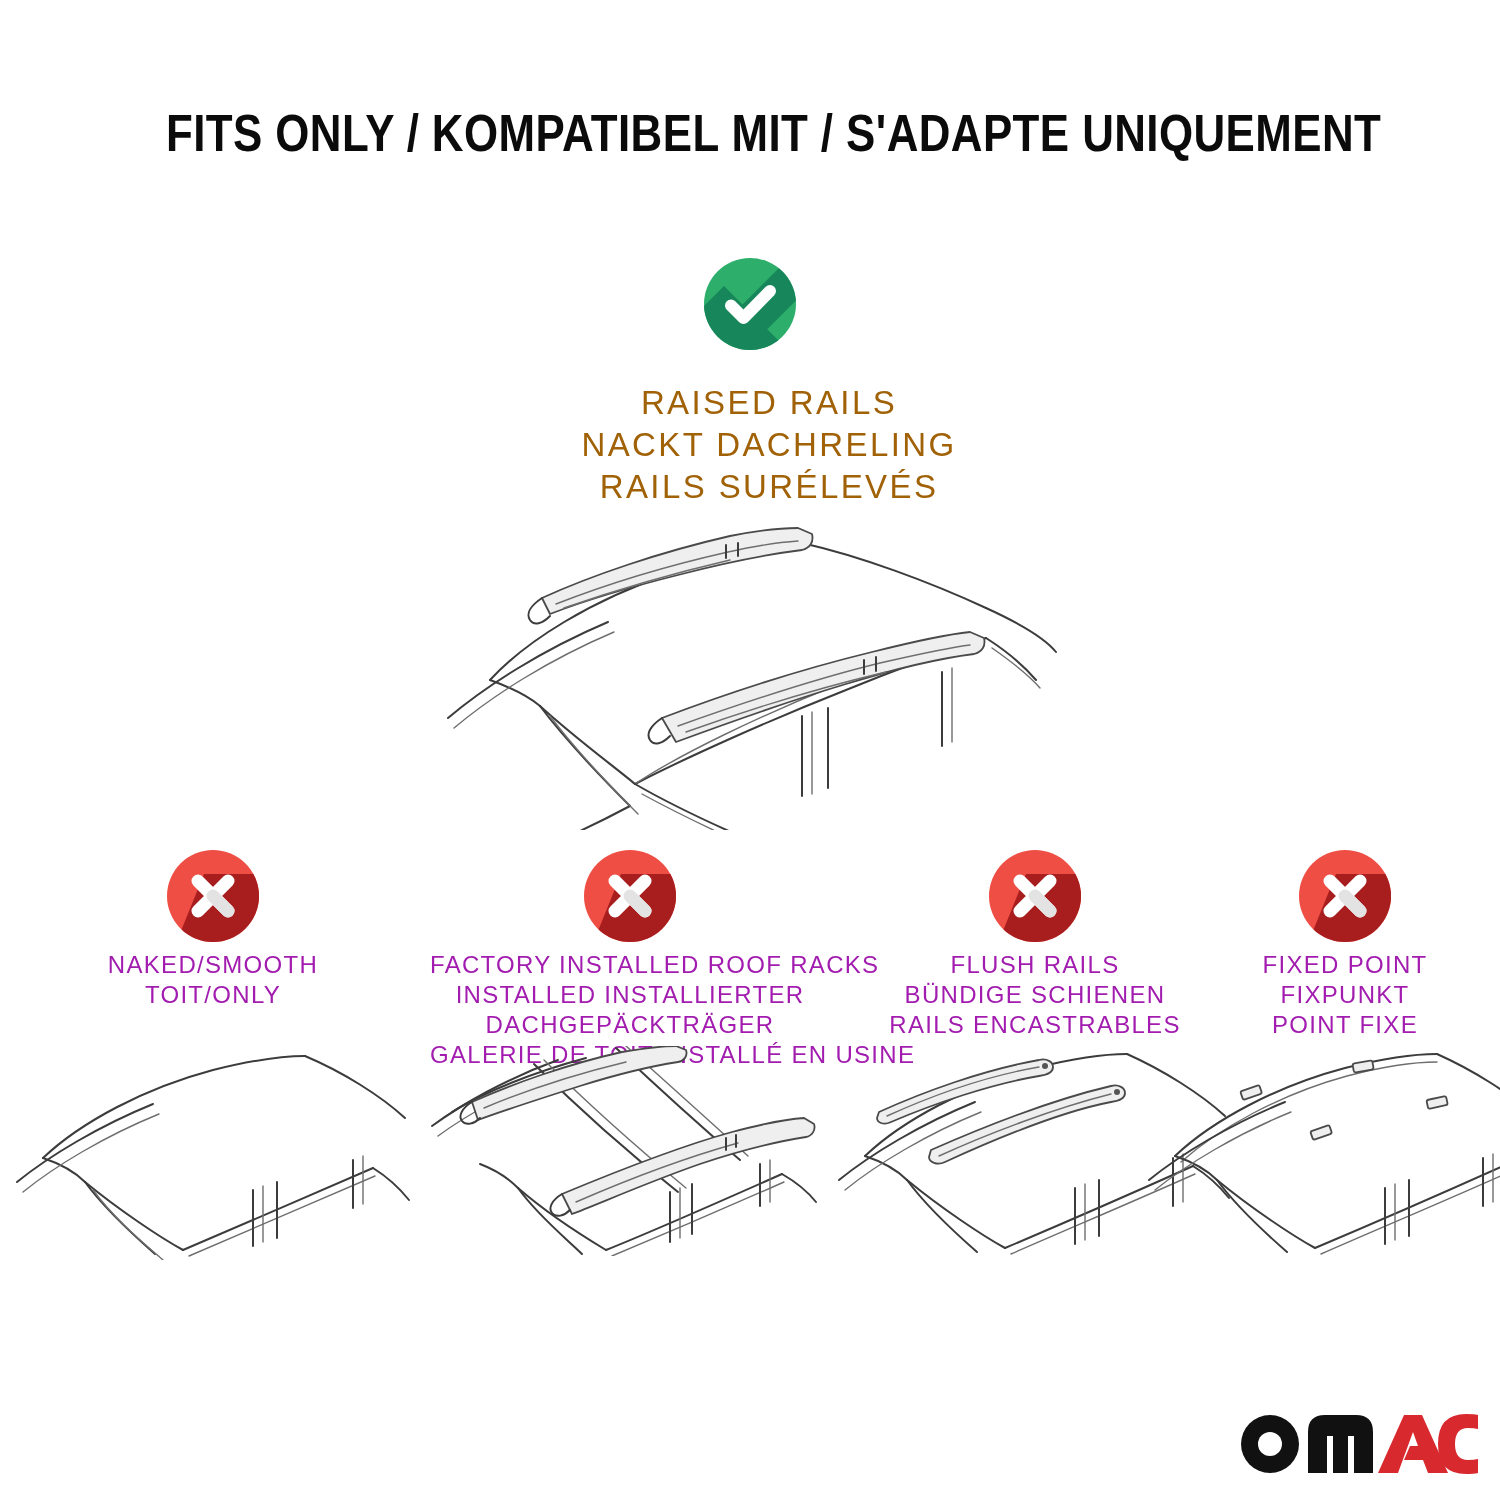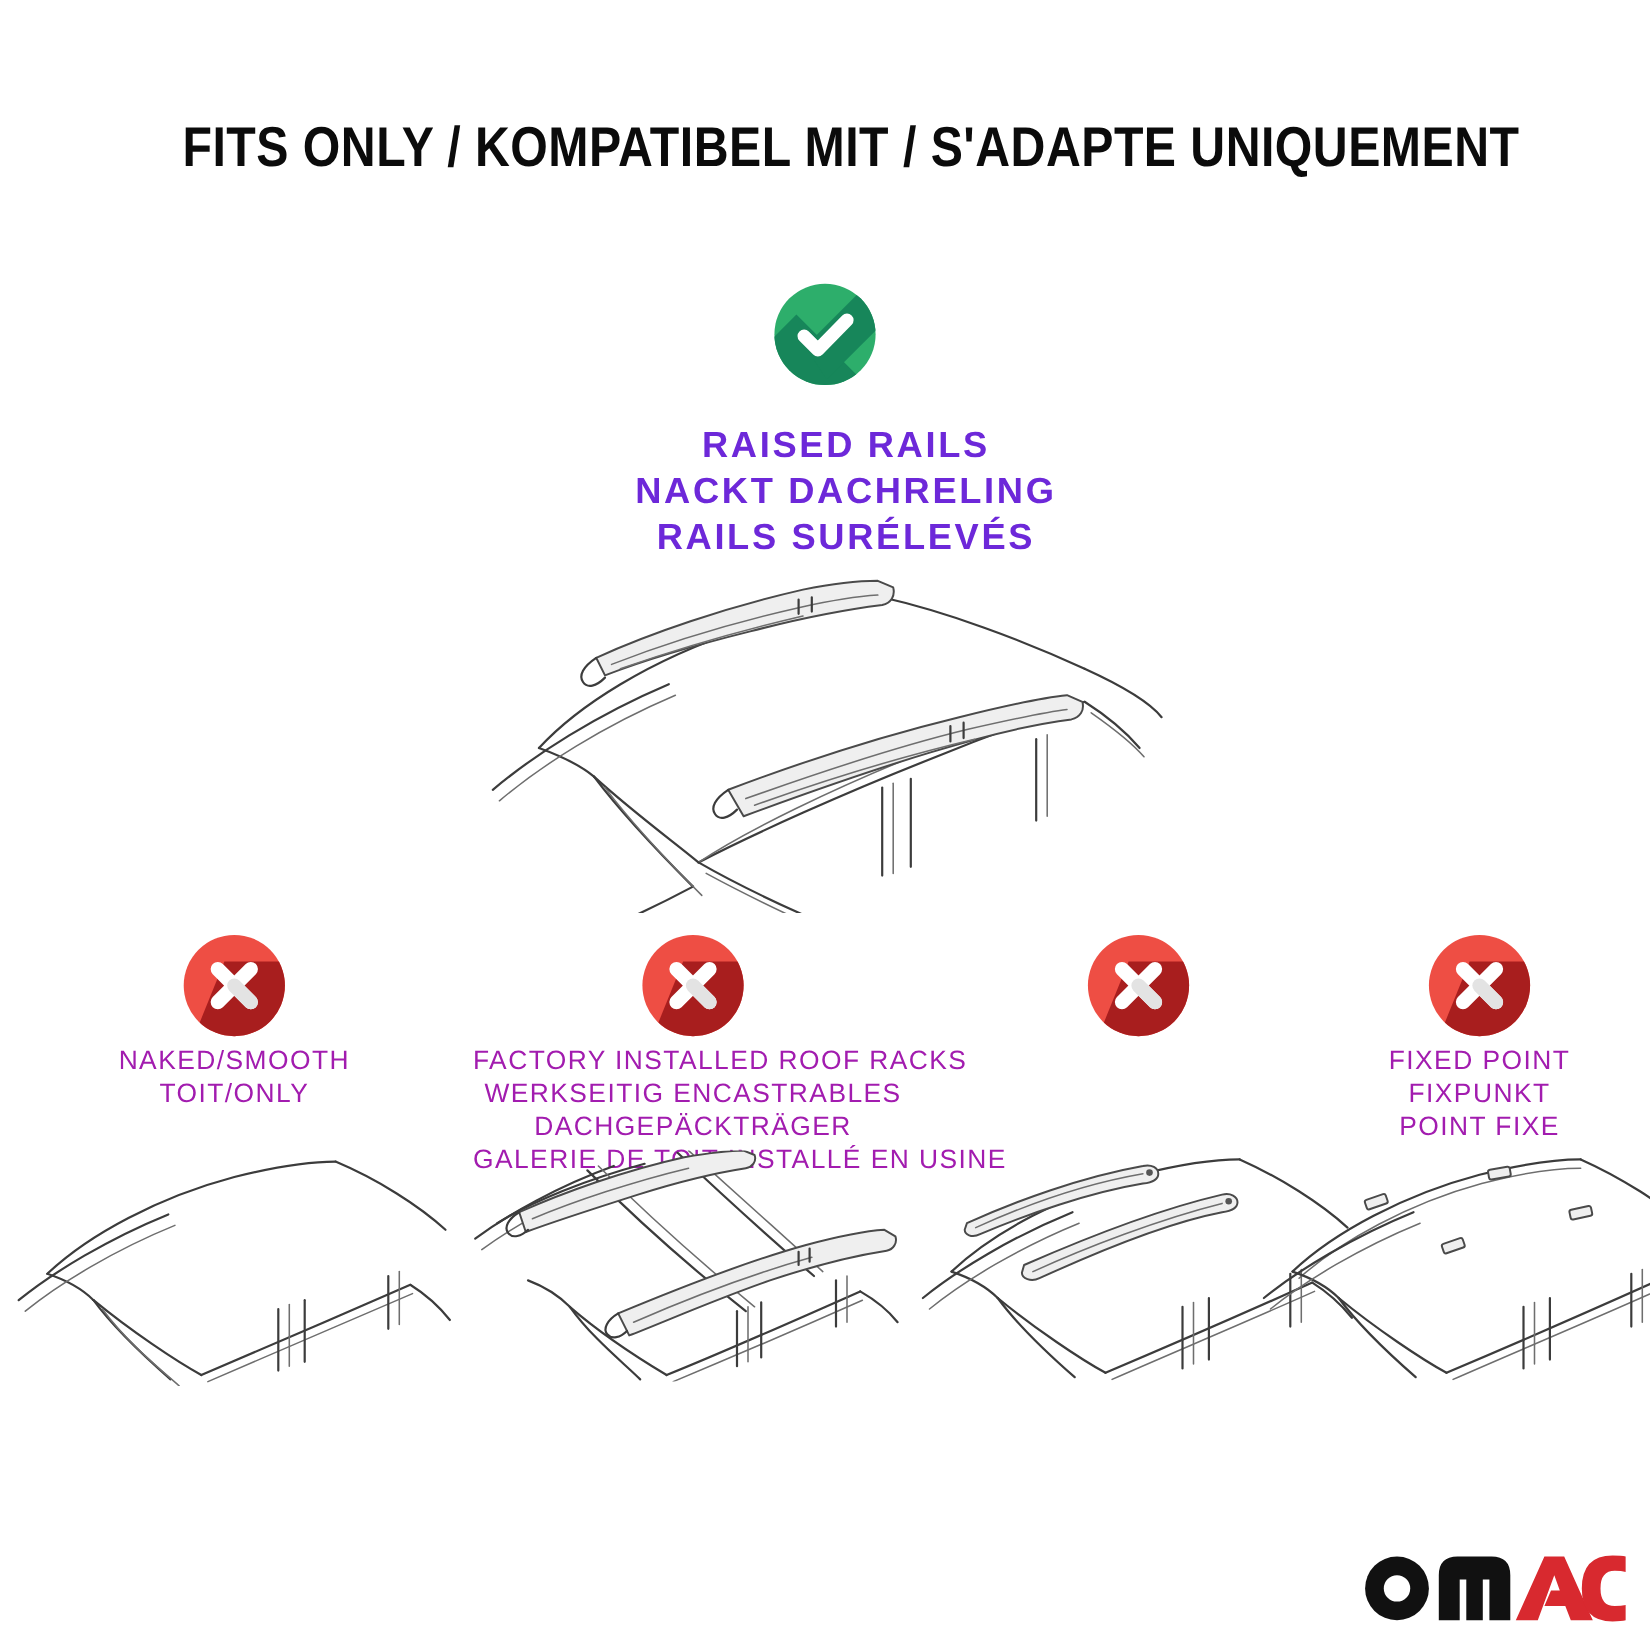--- a/index.html
+++ b/index.html
@@ -95,22 +95,22 @@
     transform: skewX(-22deg);
     transform-origin: left top;
   }
   .badge svg { position: absolute; inset: 0; }
 
   .hero-caption {
     margin-top: 28px;
     font-size: 33px;
     line-height: 42px;
     letter-spacing: 2.4px;
-    color: #6d28d9;
-    font-weight: 700;
+    color: #a16207;
+    font-weight: 400;
     padding-left: 38px;
   }
 
   
   .hero-illo {
     position: absolute;
     top: 510px;
     left: 430px;
     width: 640px;
     height: 320px;
@@ -282,21 +282,21 @@
       <div class="badge no">
         <span class="shadow"></span>
         <svg viewBox="0 0 92 92" width="92" height="92">
           <path d="M31 31 L61 61 M61 31 L31 61" fill="none" stroke="#ffffff" stroke-width="13" stroke-linecap="round" stroke-linejoin="round"></path>
           <path d="M46 46 L61 61" fill="none" stroke="#e3e3e3" stroke-width="13" stroke-linecap="round"></path>
         </svg>
       </div>
     </div>
     <div class="col-caption">
       <div>FACTORY INSTALLED ROOF RACKS</div>
-      <div>WERKSEITIG ENCASTRABLES</div>
+      <div>INSTALLED INSTALLIERTER</div>
       <div>DACHGEPÄCKTRÄGER</div>
       <div>GALERIE DE TOIT INSTALLÉ EN USINE</div>
     </div>
     <div class="col-illo">
       <svg viewBox="0 0 400 210" width="400" height="210">
 
         <path class="sketch" d="M22 66 C54 46 104 26 156 12"></path>
         <path class="sketch" d="M50 118 C66 124 78 132 88 142"></path>
         <path class="sketch" d="M88 142 C118 168 156 192 176 204"></path>
         <path class="sketch" d="M176 204 C226 184 298 152 352 128"></path>
@@ -334,20 +334,25 @@
 
   <div class="col col-2">
     <div class="col-badge-wrap">
       <div class="badge no">
         <span class="shadow"></span>
         <svg viewBox="0 0 92 92" width="92" height="92">
           <path d="M31 31 L61 61 M61 31 L31 61" fill="none" stroke="#ffffff" stroke-width="13" stroke-linecap="round" stroke-linejoin="round"></path>
           <path d="M46 46 L61 61" fill="none" stroke="#e3e3e3" stroke-width="13" stroke-linecap="round"></path>
         </svg>
       </div>
+    </div>
+    <div class="col-caption">
+      <div>FLUSH RAILS</div>
+      <div>BÜNDIGE SCHIENEN</div>
+      <div>RAILS ENCASTRABLES</div>
     </div>
     <div class="col-illo">
       <svg viewBox="0 0 400 210" width="400" height="210">
         <path class="sketch" d="M30 106 C68 70 132 36 200 18 C240 8 272 4 292 4"></path>
         <path class="sketch" d="M292 4 C328 20 366 44 390 66"></path>
         <path class="sketch" d="M30 106 C48 112 62 120 72 130"></path>
         <path class="sketch" d="M72 130 C106 158 148 186 170 198"></path>
         <path class="sketch" d="M170 198 C222 176 300 142 358 116"></path>
         <path class="sketch-thin" d="M176 204 C226 182 302 150 360 124"></path>
         <path class="sketch" d="M4 130 C36 104 86 74 140 52"></path>

